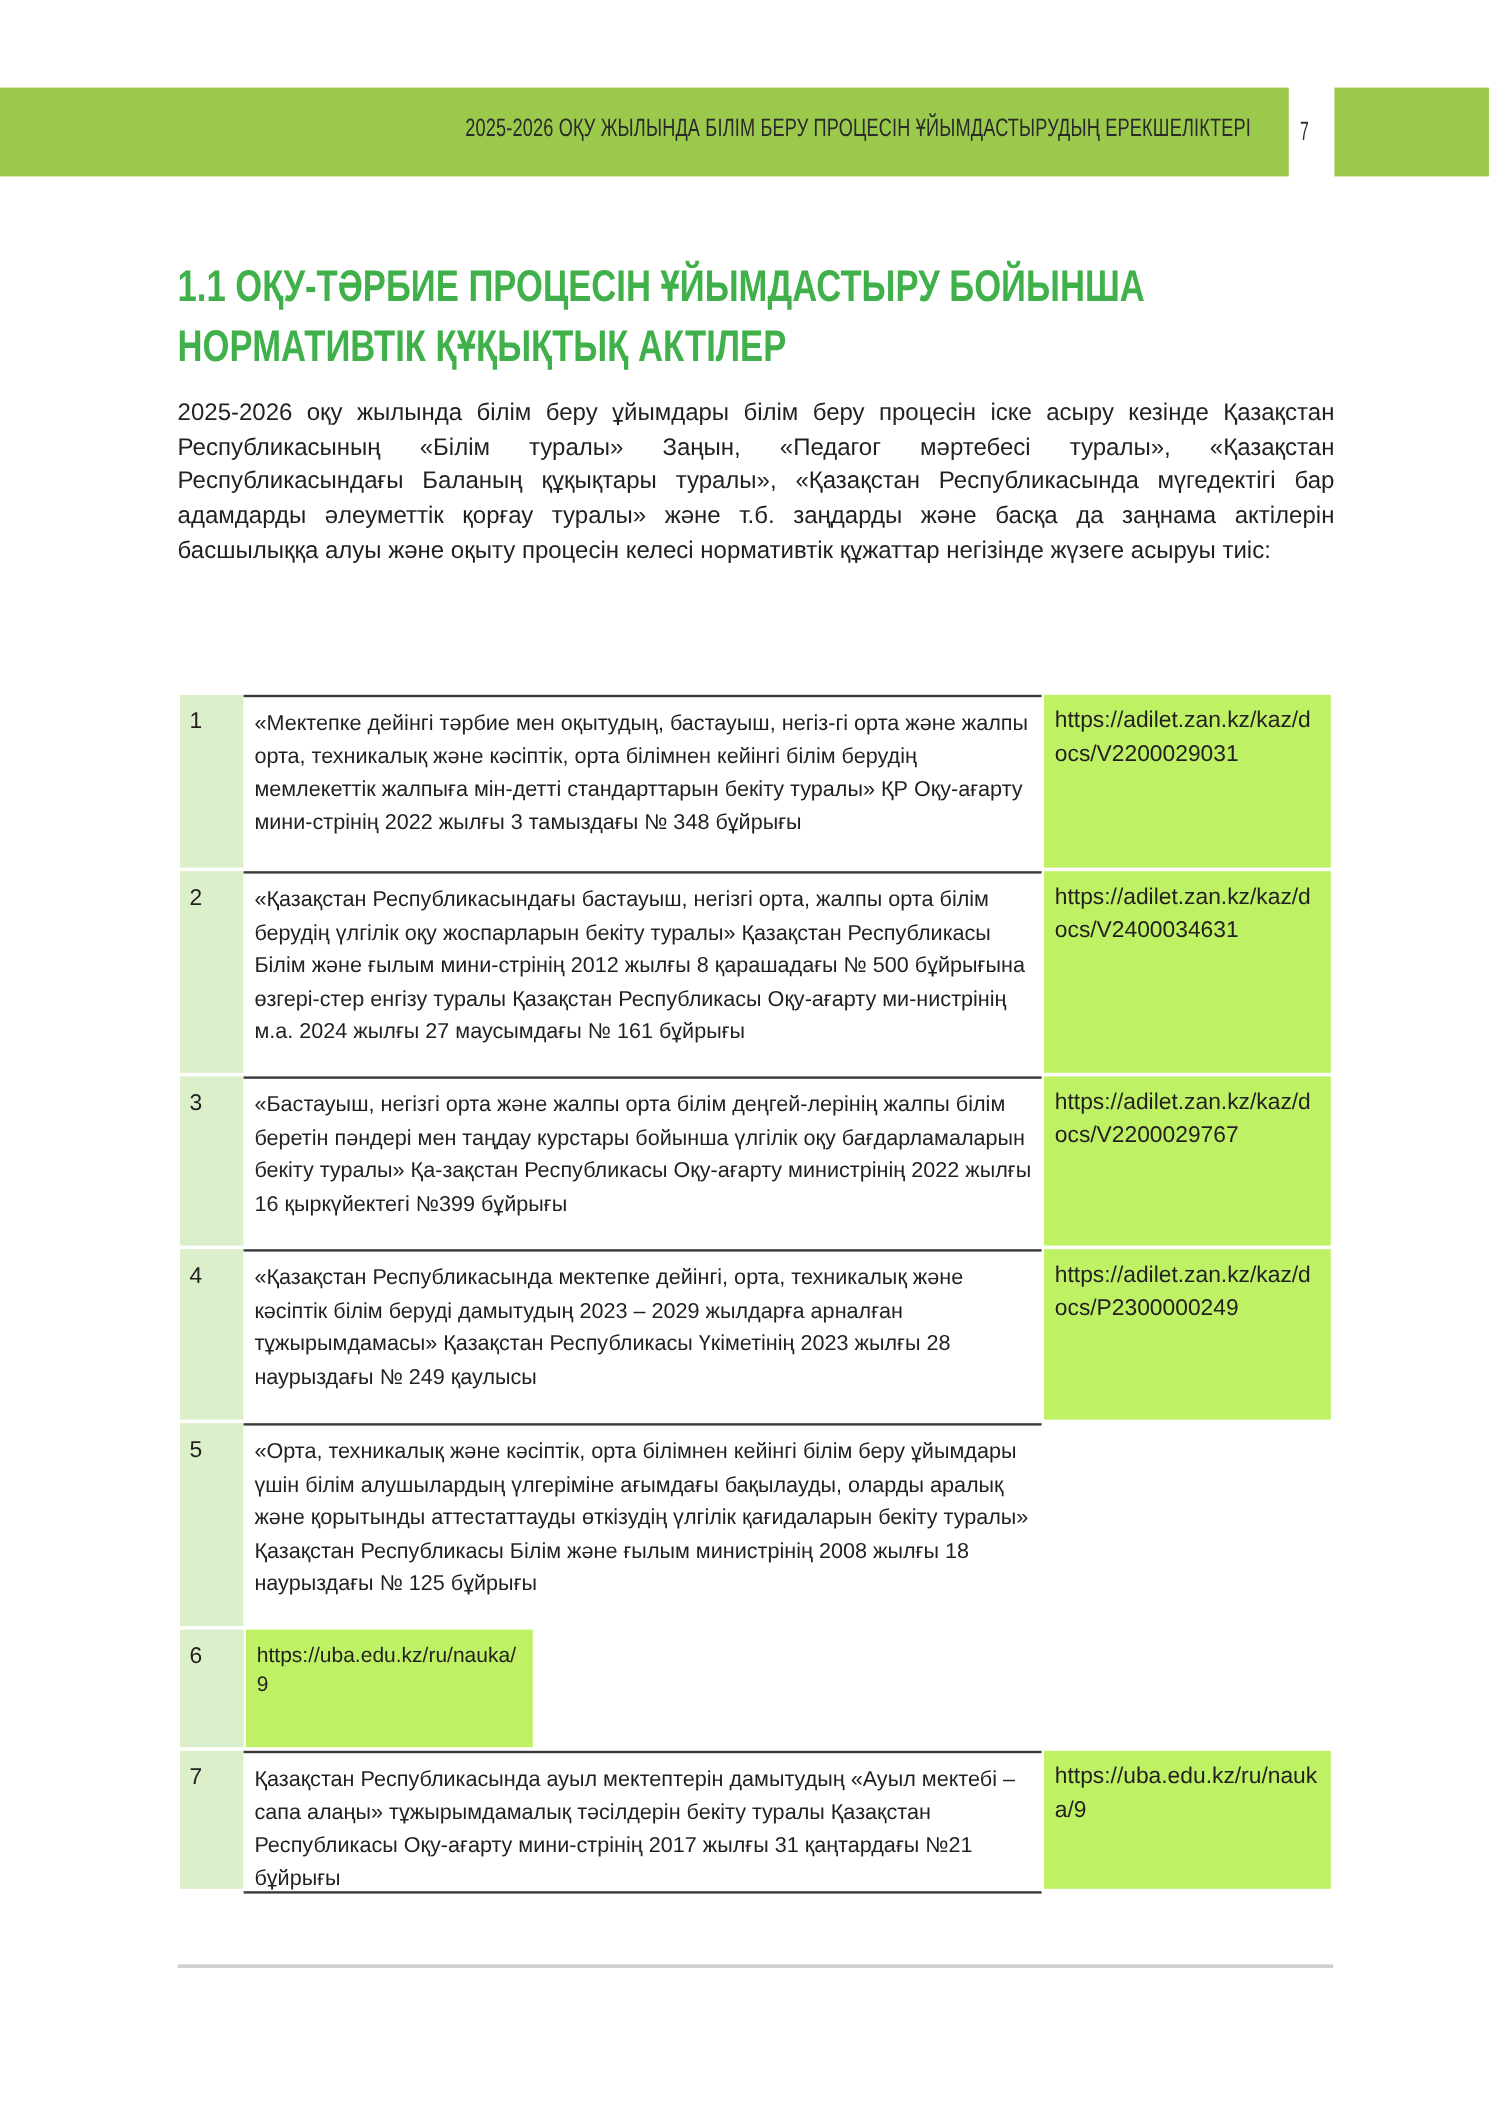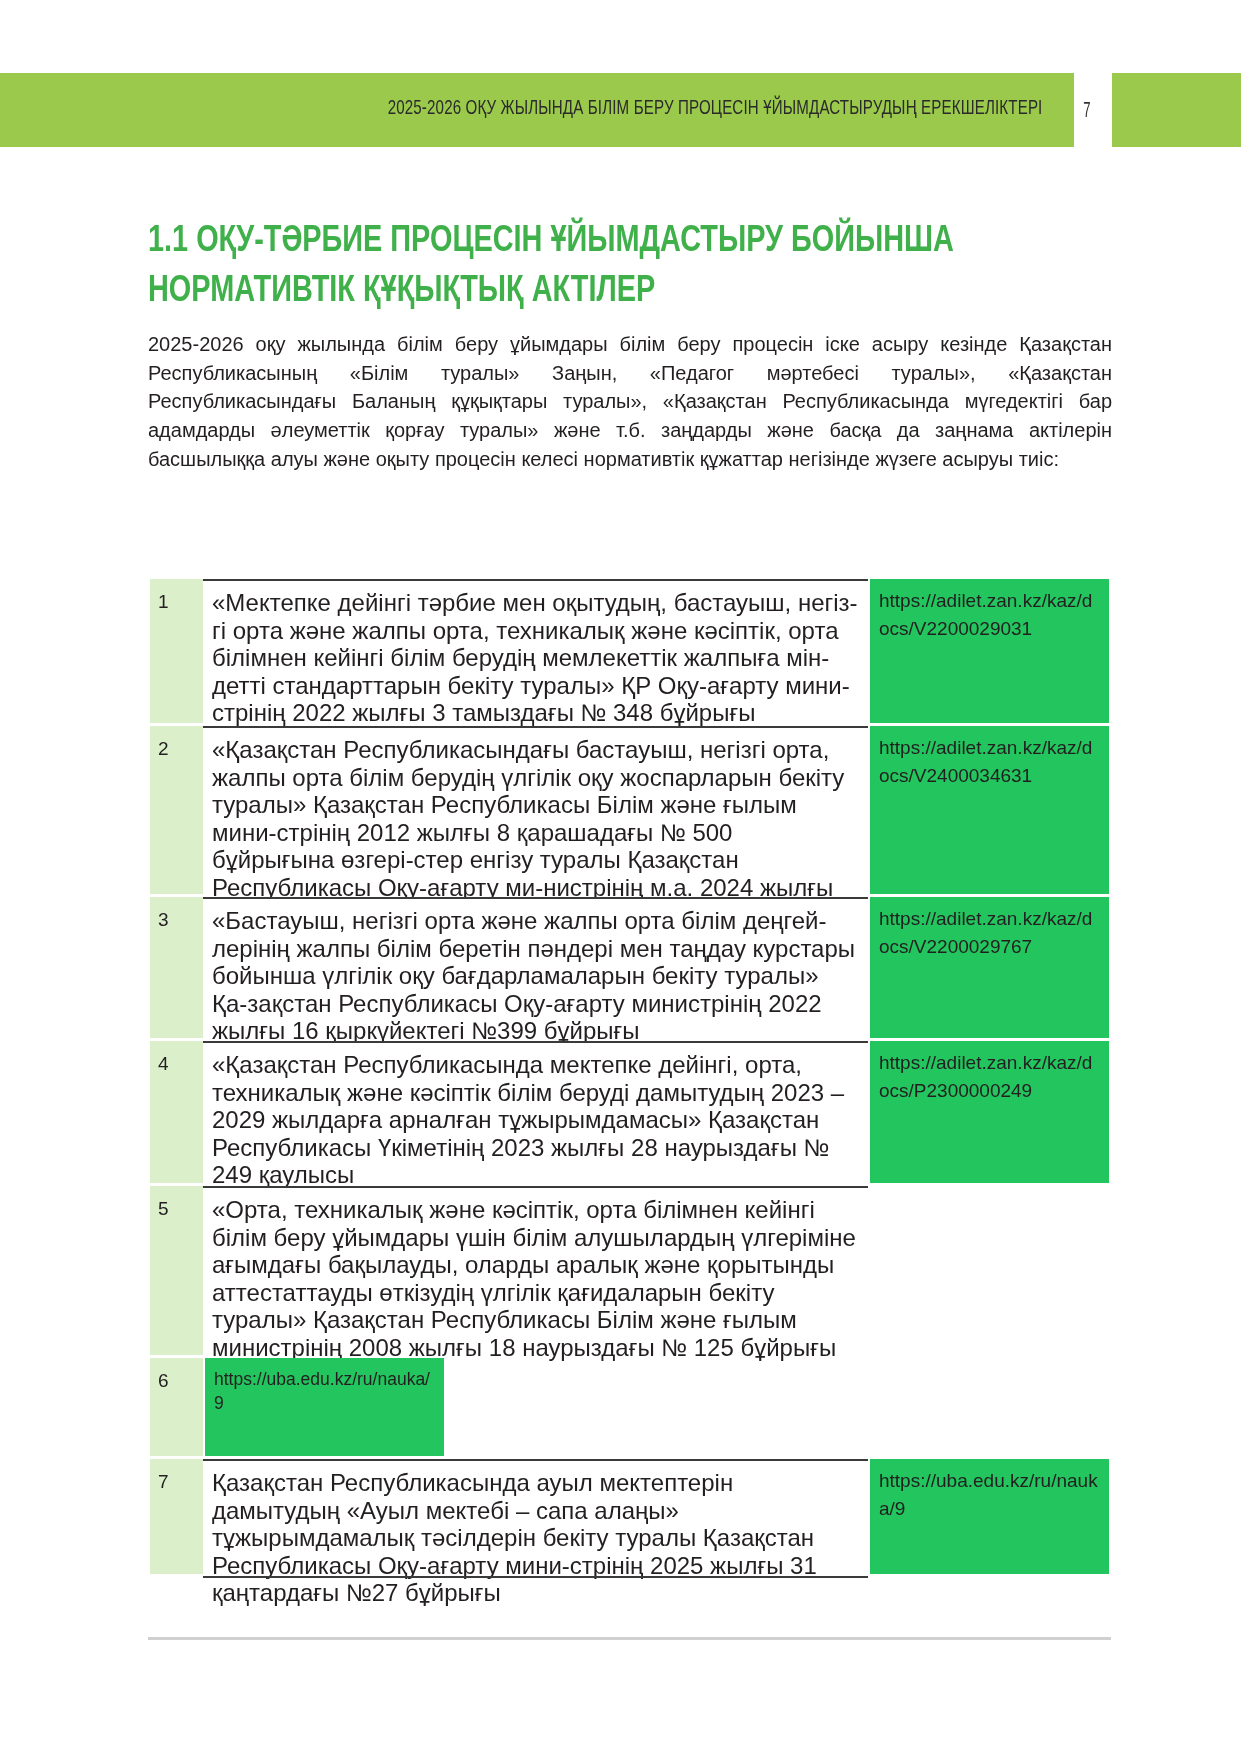--- a/index.html
+++ b/index.html
@@ -6,22 +6,22 @@
   body { width: 1241px; height: 1754px; position: relative; overflow: hidden; font-family: "Liberation Sans", sans-serif; color: #231f20; }
   .header-bar { position: absolute; left: 0; top: 73px; width: 1062px; height: 74px; background: #9bc94c; padding-left: 12px; }
   .header-title { position: absolute; right: 32px; top: 22px; font-family: "Liberation Sans Narrow", "Liberation Sans", sans-serif; font-size: 21px; color: #2a2a2a; transform: scaleX(0.72); transform-origin: right center; white-space: nowrap; letter-spacing: 0.2px; }
   .page-number { position: absolute; left: 1062px; top: 73px; width: 50px; height: 74px; line-height: 74px; text-align: center; font-size: 22px; color: #333; transform: scaleX(0.6); }
   .header-tab { position: absolute; left: 1112px; top: 73px; width: 129px; height: 74px; background: #9bc94c; }
   .section-title { position: absolute; left: 148px; top: 214px; width: 900px; font-size: 37px; font-weight: bold; color: #3fb04a; line-height: 50px; transform: scaleX(0.78); transform-origin: left top; white-space: nowrap; }
   .intro { position: absolute; left: 148px; top: 330px; width: 964px; font-size: 20px; line-height: 28.7px; text-align: justify; color: #231f20; }
   .table { position: absolute; left: 150px; top: 579px; width: 959px; }
   .row { display: flex; position: relative; }
   .cell-num { width: 53px; background: #dcefcb; padding: 12px 0 0 8px; box-sizing: border-box; font-size: 19px; color: #231f20; }
-  .cell-text { width: 665px; background: #fff; border-top: 2px solid #3a3a3a; padding: 8px 8px 6px 9px; box-sizing: border-box; font-size: 24px; line-height: 27.6px; color: #231f20; }
-  .cell-link { width: 239px; margin-left: 2px; background: #22c55e; padding: 8px 8px 6px 9px; box-sizing: border-box; font-size: 19px; line-height: 27.6px; color: #231f20; word-break: break-all; }
+  .cell-text { width: 665px; background: #fff; border-top: 2px solid #3a3a3a; padding: 8px 8px 6px 9px; box-sizing: border-box; font-size: 18px; line-height: 27.6px; color: #231f20; }
+  .cell-link { width: 239px; margin-left: 2px; background: #bef264; padding: 8px 8px 6px 9px; box-sizing: border-box; font-size: 19px; line-height: 27.6px; color: #231f20; word-break: break-all; }
   .cell-link.small { font-size: 17.5px; line-height: 23.5px; padding-top: 10px; }
   .row + .row { margin-top: 3px; }
   .table-bottom { position: absolute; left: 203px; width: 665px; height: 2px; background: #3a3a3a; }
   .footer-line { position: absolute; left: 148px; top: 1637px; width: 963px; height: 3px; background: #d0d0d0; }
 </style>
 </head>
 <body>
 
 <div class="header-bar">
   <span class="header-title">2025-2026 ОҚУ ЖЫЛЫНДА БІЛІМ БЕРУ ПРОЦЕСІН ҰЙЫМДАСТЫРУДЫҢ ЕРЕКШЕЛІКТЕРІ</span>
@@ -60,19 +60,19 @@
   <div class="row" style="height:169px;">
     <div class="cell-num">5</div>
     <div class="cell-text">«Орта, техникалық және кәсіптік, орта білімнен кейінгі білім беру ұйымдары үшін білім алушылардың үлгеріміне ағымдағы бақылауды, оларды аралық және қорытынды аттестаттауды өткізудің үлгілік қағидаларын бекіту туралы» Қазақстан Республикасы Білім және ғылым министрінің 2008 жылғы 18 наурыздағы № 125 бұйрығы</div>
   </div>
   <div class="row" style="height:98px;">
     <div class="cell-num">6</div>
     <div class="cell-link small">https://uba.edu.kz/ru/nauka/9</div>
   </div>
   <div class="row" style="height:115px;">
     <div class="cell-num">7</div>
-    <div class="cell-text">Қазақстан Республикасында ауыл мектептерін дамытудың «Ауыл мектебі – сапа алаңы» тұжырымдамалық тәсілдерін бекіту туралы Қазақстан Республикасы Оқу-ағарту мини-стрінің 2025 жылғы 31 қаңтардағы №27 бұйрығы</div>
+    <div class="cell-text">Қазақстан Республикасында ауыл мектептерін дамытудың «Ауыл мектебі – сапа алаңы» тұжырымдамалық тәсілдерін бекіту туралы Қазақстан Республикасы Оқу-ағарту мини-стрінің 2017 жылғы 31 қаңтардағы №21 бұйрығы</div>
     <div class="cell-link">https://uba.edu.kz/ru/nauka/9</div>
   </div>
 </div>
 <div class="table-bottom" style="top:1576px;"></div>
 
 <div class="footer-line"></div>
 
 </body></html>

